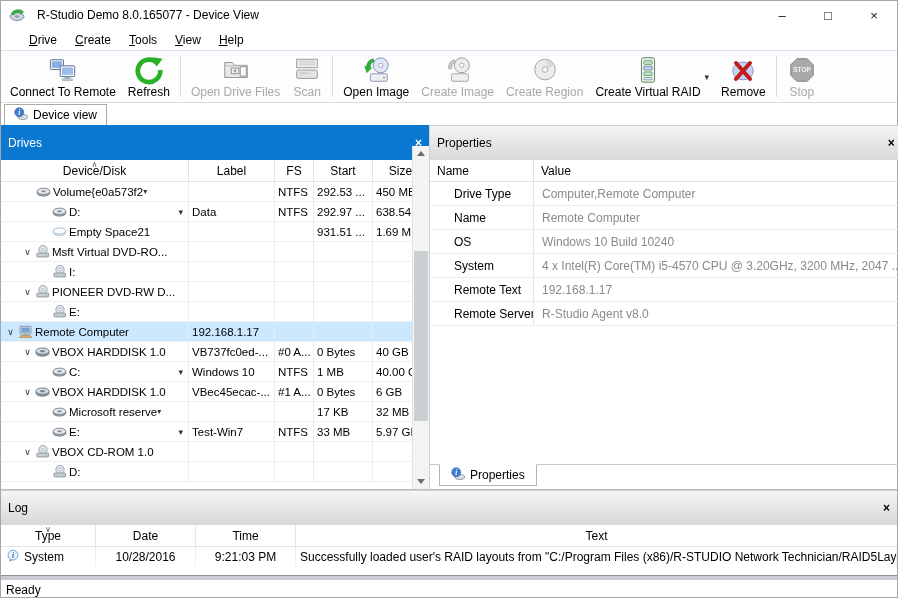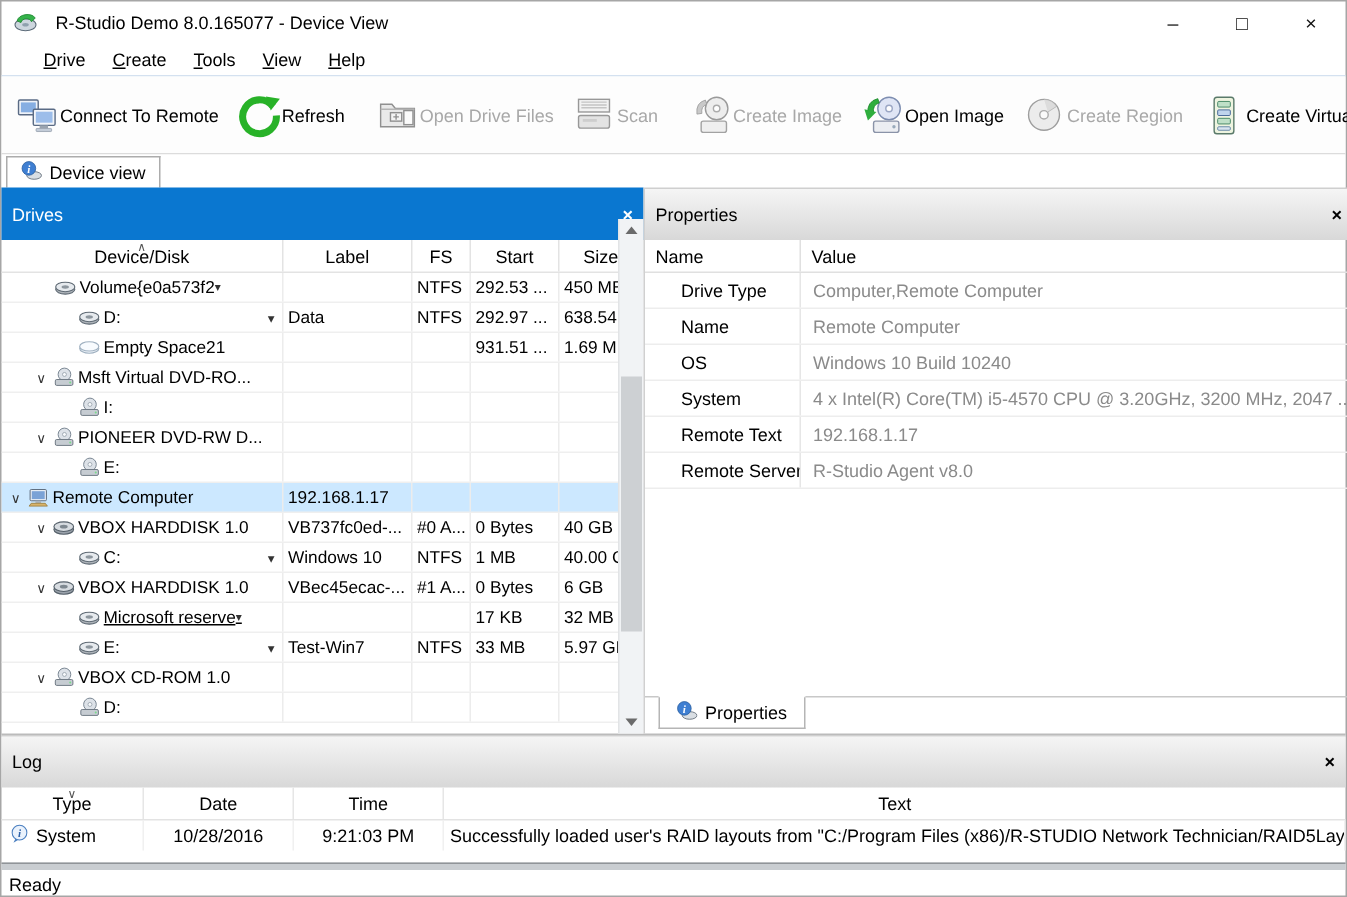--- a/index.html
+++ b/index.html
@@ -13,21 +13,21 @@
 .winbtns{margin-left:auto;display:flex;height:100%}
 .winbtn{width:46px;display:flex;align-items:center;justify-content:center;font-size:13px;color:#111}
 
 
 .menubar{height:22px;display:flex;align-items:center;padding-left:19px;border-bottom:1px solid #d4e1f0;flex:none}
 .menu-item{padding:3px 9px}
 
 
 .toolbar{height:52px;display:flex;align-items:stretch;padding:2px 3px;border-bottom:1px solid #dcdcdc;background:#fdfdfd;flex:none}
 .tbtn{display:flex;align-items:center;padding:1px 6px}
-.tcol{display:flex;flex-direction:row;align-items:center;justify-content:center;height:100%;padding:2px 0}
+.tcol{display:flex;flex-direction:column;align-items:center;justify-content:center;height:100%;padding:2px 0}
 .ticn{height:30px;display:flex;align-items:center;justify-content:center}
 .ticn svg{width:30px;height:30px}
 .tlbl{font-size:12px;white-space:nowrap}
 .tbtn.disabled .tlbl{color:var(--disabled-text)}
 .tdd{font-size:9px;margin-left:4px;color:#333}
 .tsep{width:1px;background:#dadada;margin:3px 4px}
 
 
 .tabrow{height:22px;background:#fff;display:flex;align-items:flex-end;padding-left:3px;flex:none}
 .tab{display:inline-flex;align-items:center;gap:5px;border:1px solid #acacac;border-bottom:none;background:#fff;height:21px;padding:0 9px}
@@ -170,46 +170,46 @@
               <rect x="5" y="4.5" width="22" height="9" fill="#f2f2f2" stroke="#989898"></rect>
               <path d="M7 6.5h18M7 8.5h18M7 10.5h18" stroke="#c4c4c4"></path>
               <rect x="5" y="16" width="22" height="9" rx="1.5" fill="#e3e3e3" stroke="#989898"></rect>
               <rect x="8" y="18.5" width="10" height="2" fill="#cdcdcd"></rect>
             </svg>
           </div>
           <div class="tlbl">Scan</div>
         </div>
       </div>
       <div class="tsep"></div>
-      <div class="tbtn disabled">
-        <div class="tcol">
-          <div class="ticn">
-            <svg viewBox="0 0 32 32">
-              <circle cx="20" cy="11" r="8" fill="#ededed" stroke="#9a9a9a"></circle>
-              <circle cx="20" cy="11" r="2.3" fill="#fff" stroke="#ababab"></circle>
-              <path d="M12 5 q-7 2 -6 10 l3.5 -0.5 q-0.8 -5 3.5 -6.5z" fill="#c9c9c9" stroke="#9a9a9a" stroke-width="0.6"></path>
-              <rect x="9" y="20" width="18" height="8" rx="1.5" fill="#efefef" stroke="#a2a2a2"></rect>
-            </svg>
-          </div>
-          <div class="tlbl">Create Image</div>
-        </div>
-      </div>
       <div class="tbtn">
         <div class="tcol">
           <div class="ticn">
             <svg viewBox="0 0 32 32">
               <circle cx="21" cy="11" r="8" fill="#dfe5f5" stroke="#7d8db0"></circle>
               <circle cx="21" cy="11" r="2.3" fill="#fff" stroke="#9aa6c4"></circle>
               <path d="M13 4 q-8 2 -7 11 l4 -0.5 q-1 -6 4 -7.5z" fill="#2fae3e" stroke="#1d8a2c" stroke-width="0.6"></path>
               <polygon points="3.5,11.5 12,13.5 6,19.5" fill="#2fae3e"></polygon>
               <rect x="10" y="20" width="18" height="8" rx="1.5" fill="#eceef2" stroke="#8a93a8"></rect>
               <circle cx="24.5" cy="24" r="1.2" fill="#99aabb"></circle>
             </svg>
           </div>
           <div class="tlbl">Open Image</div>
+        </div>
+      </div>
+      <div class="tbtn disabled">
+        <div class="tcol">
+          <div class="ticn">
+            <svg viewBox="0 0 32 32">
+              <circle cx="20" cy="11" r="8" fill="#ededed" stroke="#9a9a9a"></circle>
+              <circle cx="20" cy="11" r="2.3" fill="#fff" stroke="#ababab"></circle>
+              <path d="M12 5 q-7 2 -6 10 l3.5 -0.5 q-0.8 -5 3.5 -6.5z" fill="#c9c9c9" stroke="#9a9a9a" stroke-width="0.6"></path>
+              <rect x="9" y="20" width="18" height="8" rx="1.5" fill="#efefef" stroke="#a2a2a2"></rect>
+            </svg>
+          </div>
+          <div class="tlbl">Create Image</div>
         </div>
       </div>
       <div class="tbtn disabled">
         <div class="tcol">
           <div class="ticn">
             <svg viewBox="0 0 32 32">
               <circle cx="16" cy="15.5" r="11" fill="#ececec" stroke="#9e9e9e"></circle>
               <circle cx="16" cy="15.5" r="3" fill="#fafafa" stroke="#ababab"></circle>
               <path d="M16 4.5 a11 11 0 0 1 9 5 l-6.2 4" fill="#dcdcdc" stroke="#ababab" stroke-width="0.5"></path>
             </svg>
@@ -482,21 +482,21 @@
                 </svg>
               </span>
               <span class="nm">VBOX HARDDISK 1.0</span>
             </div>
             <div class="c c1">VBec45ecac-...</div>
             <div class="c c2">#1 A...</div>
             <div class="c c3">0 Bytes</div>
             <div class="c c4">6 GB</div>
           </div>
           <div class="trow">
-            <div class="c c0" style="padding-left: 36px; text-decoration: underline;">
+            <div class="c c0" style="padding-left: 36px;">
               <span class="exp"></span>
               <span class="ticon">
                 <svg viewBox="0 0 16 16">
                   <ellipse cx="8" cy="9.5" rx="6.8" ry="3.4" fill="#aeb4ba" stroke="#5f6a74" stroke-width="0.8"></ellipse>
                   <ellipse cx="8" cy="7.8" rx="6.8" ry="3.4" fill="#e6eaee" stroke="#5f6a74" stroke-width="0.8"></ellipse>
                   <ellipse cx="8" cy="7.8" rx="2.6" ry="1.2" fill="#8d969e"></ellipse>
                 </svg>
               </span>
               <span class="nm">Microsoft reserve</span>
               <span class="trc">▾</span>

